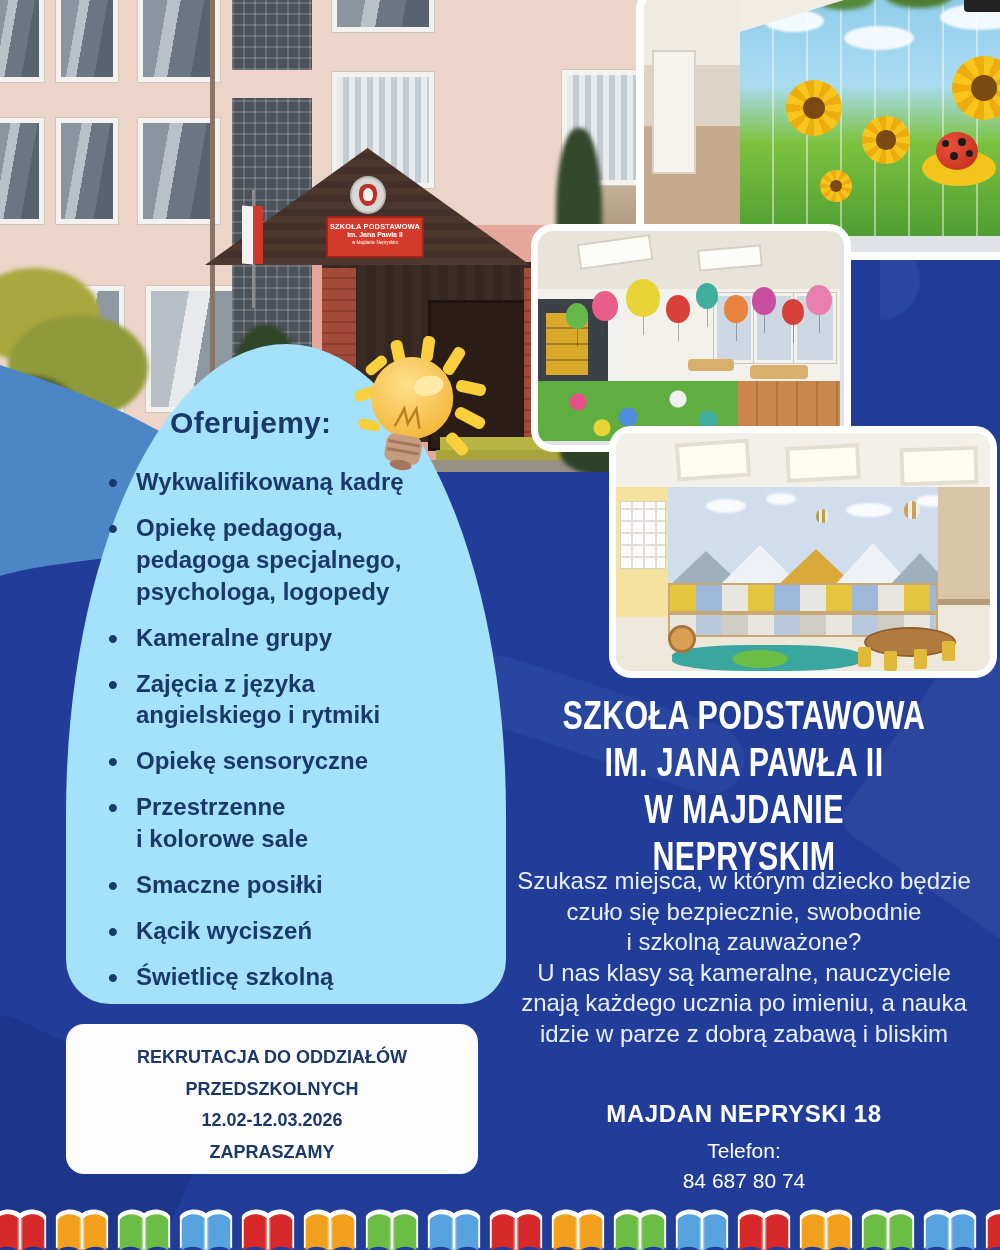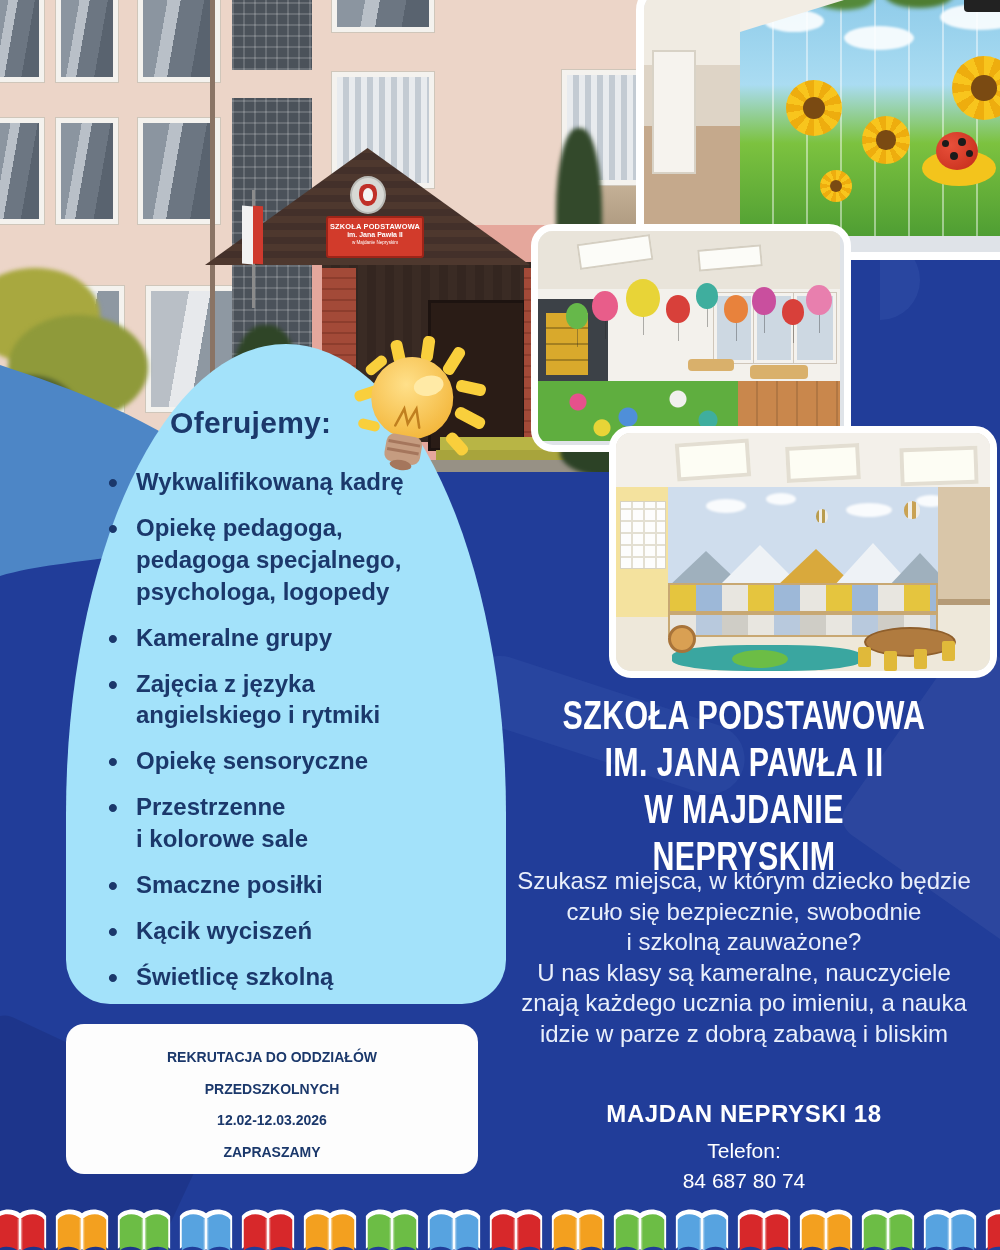--- a/index.html
+++ b/index.html
@@ -54,21 +54,21 @@
   .title{position:absolute;left:503px;top:692px;width:482px;text-align:center;color:#fff;z-index:3;}
   .title .tl{font-size:40px;font-weight:bold;line-height:47px;transform:scaleX(.76);letter-spacing:.5px;}
   .desc{position:absolute;left:498px;top:866px;width:492px;text-align:center;color:#e9effb;
         font-size:24px;line-height:30.5px;z-index:3;}
   .addr{position:absolute;left:503px;top:1100px;width:482px;text-align:center;color:#fff;z-index:3;}
   .addr .a1{font-size:24px;font-weight:bold;letter-spacing:.6px;text-align:center;}
   .addr .a2{font-size:21px;margin-top:8px;line-height:30px;}
 
   
   .recruit{position:absolute;left:66px;top:1024px;width:412px;height:150px;background:#fdfdfd;border-radius:18px;
-           text-align:center;color:#1b386b;font-weight:bold;font-size:14px;line-height:31.5px;
+           text-align:center;color:#1b386b;font-weight:bold;font-size:18px;line-height:31.5px;
            padding-top:18px;box-sizing:border-box;z-index:3;}
 
   
   .books{position:absolute;left:-8px;bottom:0;width:1060px;height:44px;display:flex;gap:6px;overflow:hidden;z-index:8;}
   .book{width:56px;height:48px;flex:0 0 auto;}
 
   .bulb{position:absolute;left:336px;top:336px;z-index:7;}
 </style>
 </head>
 <body>

